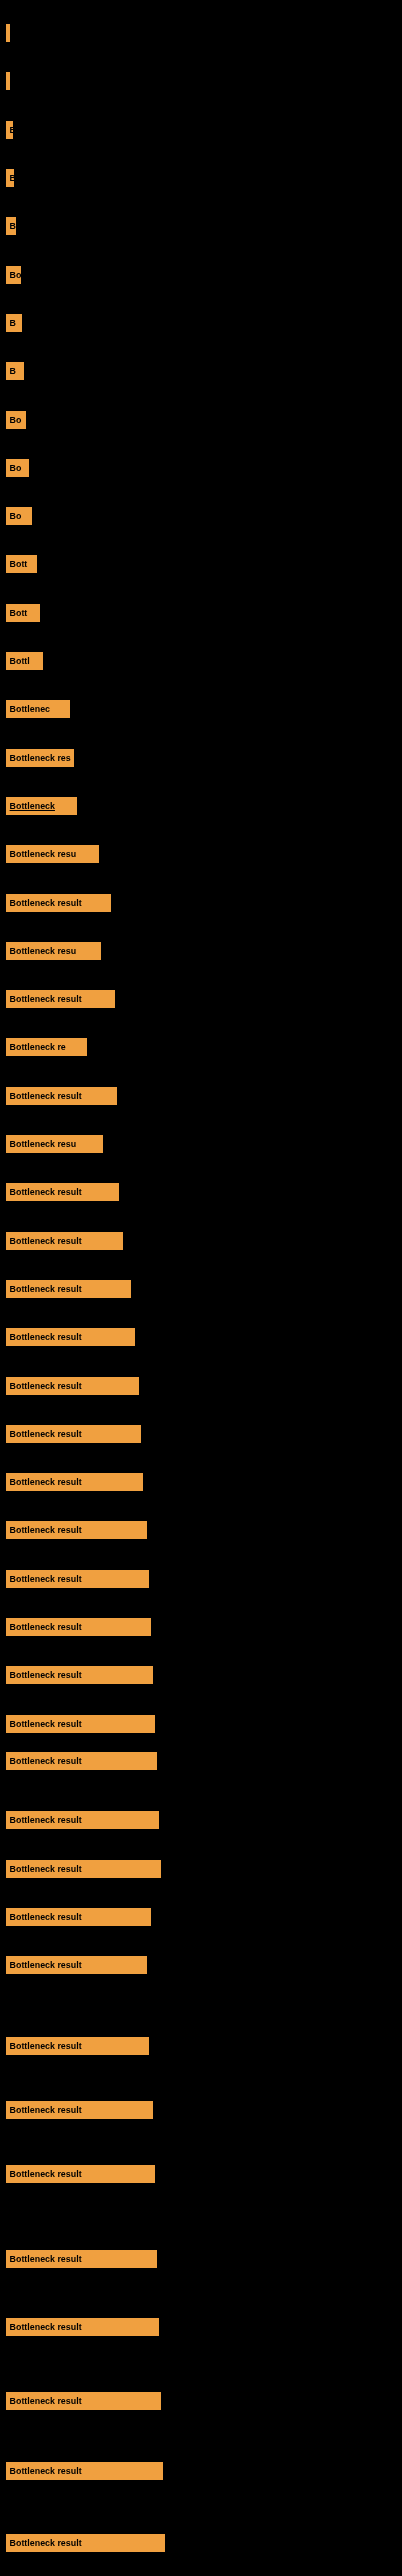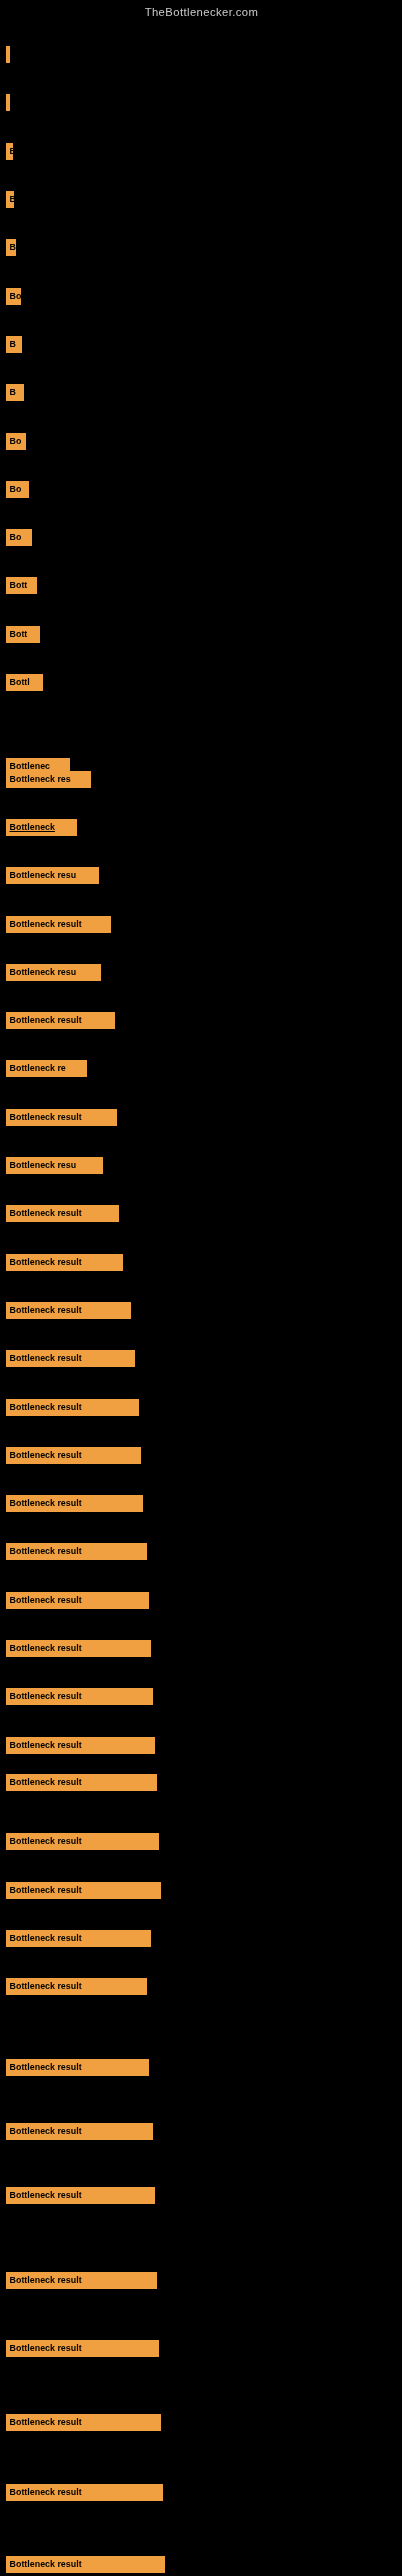--- a/index.html
+++ b/index.html
@@ -52,21 +52,20 @@
       font-weight: bold;
       white-space: nowrap;
       overflow: hidden;
     }
 
   </style>
 </head>
 <body>
 
 <div style="background:#000; width:403px; min-height:2576px; position:relative;">
-  <div class="site-title">TheBottlenecker.com</div>
 
   <div class="chart-container" id="chart">
   <div class="bar-row" style="top: 24px; left: 6.4px;">
         <div class="bar" style="width: 4px;"></div>
       </div>
       <div class="bar-row" style="top: 72px; left: 6.4px;">
         <div class="bar" style="width: 4px;"></div>
       </div>
       <div class="bar-row" style="top: 121px; left: 6.4px;">
         <div class="bar" style="width: 6.4px;">B</div>
@@ -97,25 +96,25 @@
       </div>
       <div class="bar-row" style="top: 555px; left: 6.4px;">
         <div class="bar" style="width: 31px;">Bott</div>
       </div>
       <div class="bar-row" style="top: 604px; left: 6.4px;">
         <div class="bar" style="width: 34px;">Bott</div>
       </div>
       <div class="bar-row" style="top: 652px; left: 6.4px;">
         <div class="bar" style="width: 37px;">Bottl</div>
       </div>
-      <div class="bar-row" style="top: 700px; left: 6.4px; margin-top: 36px;">
+      <div class="bar-row" style="top: 700px; left: 6.4px;">
         <div class="bar" style="width: 64px;">Bottlenec</div>
       </div>
       <div class="bar-row" style="top: 749px; left: 6.4px;">
-        <div class="bar" style="width: 85px;">Bottleneck res</div>
+        <div class="bar" style="width: 68px;">Bottleneck res</div>
       </div>
       <div class="bar-row" style="top: 797px; left: 6.4px;">
         <div class="bar" style="width: 71px; text-decoration: underline;">Bottleneck</div>
       </div>
       <div class="bar-row" style="top: 845px; left: 6.4px;">
         <div class="bar" style="width: 93px;">Bottleneck resu</div>
       </div>
       <div class="bar-row" style="top: 894px; left: 6.4px;">
         <div class="bar" style="width: 105px;">Bottleneck result</div>
       </div>

